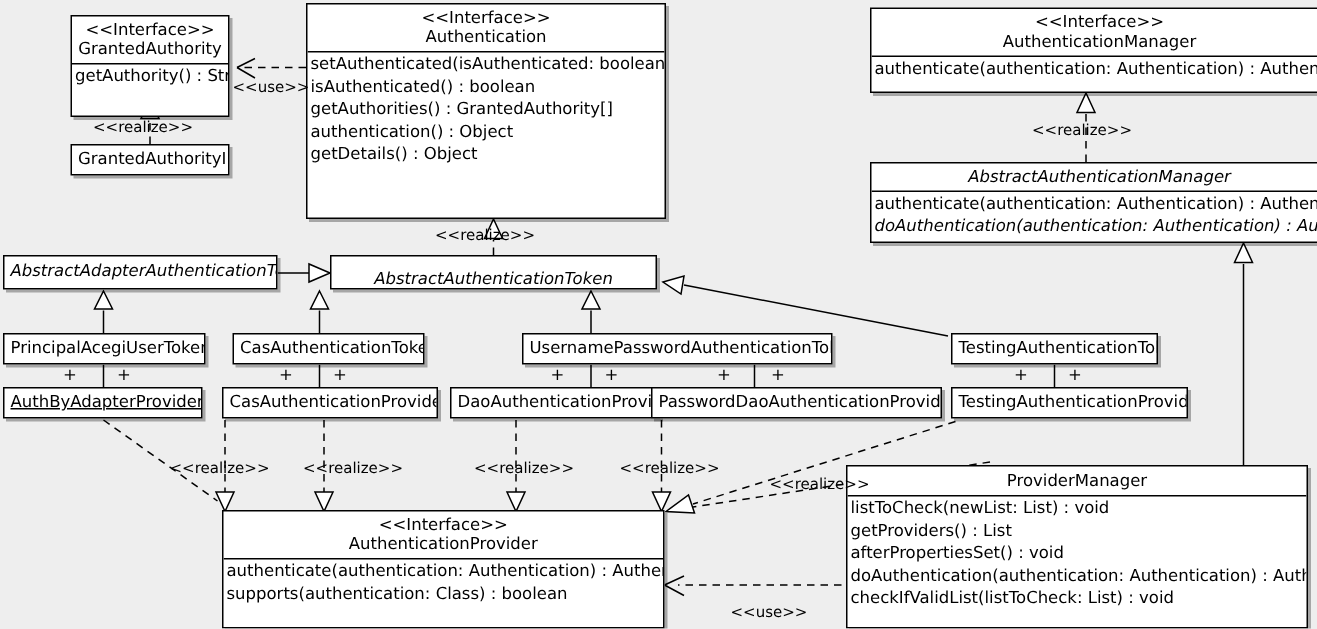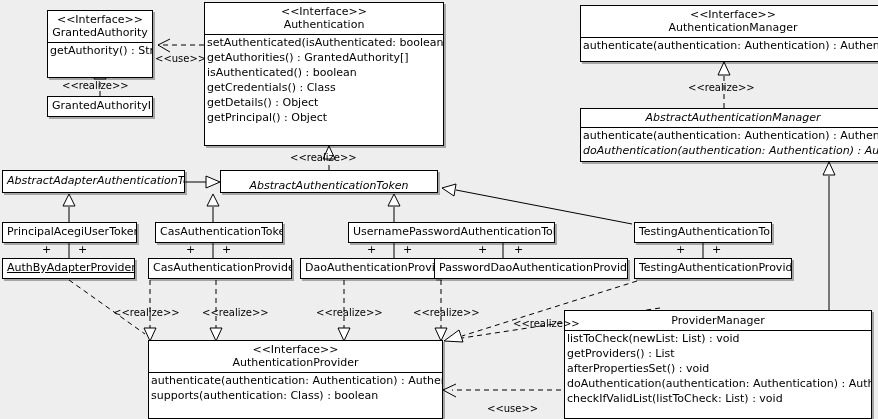--- a/index.html
+++ b/index.html
@@ -148,25 +148,24 @@
   </div>
 
   <div class="uml" style="left:204px;top:2px;width:240px;height:144px;">
     <div class="hdr">
       <span class="stereo">&lt;&lt;Interface&gt;&gt;</span>
       <span class="cname">Authentication</span>
     </div>
     <div class="sep"></div>
     <div class="ops">
       <div class="op">setAuthenticated(isAuthenticated: boolean) : void</div>
+      <div class="op">isAuthenticated() : boolean</div>
       <div class="op">getAuthorities() : GrantedAuthority[]</div>
-      <div class="op">isAuthenticated() : boolean</div>
-      <div class="op">getCredentials() : Class</div>
+      <div class="op">authentication() : Object</div>
       <div class="op">getDetails() : Object</div>
-      <div class="op">getPrincipal() : Object</div>
     </div>
   </div>
 
   <div class="uml" style="left:580px;top:5px;width:306px;height:57px;">
     <div class="hdr">
       <span class="stereo">&lt;&lt;Interface&gt;&gt;</span>
       <span class="cname">AuthenticationManager</span>
     </div>
     <div class="sep"></div>
     <div class="ops">

